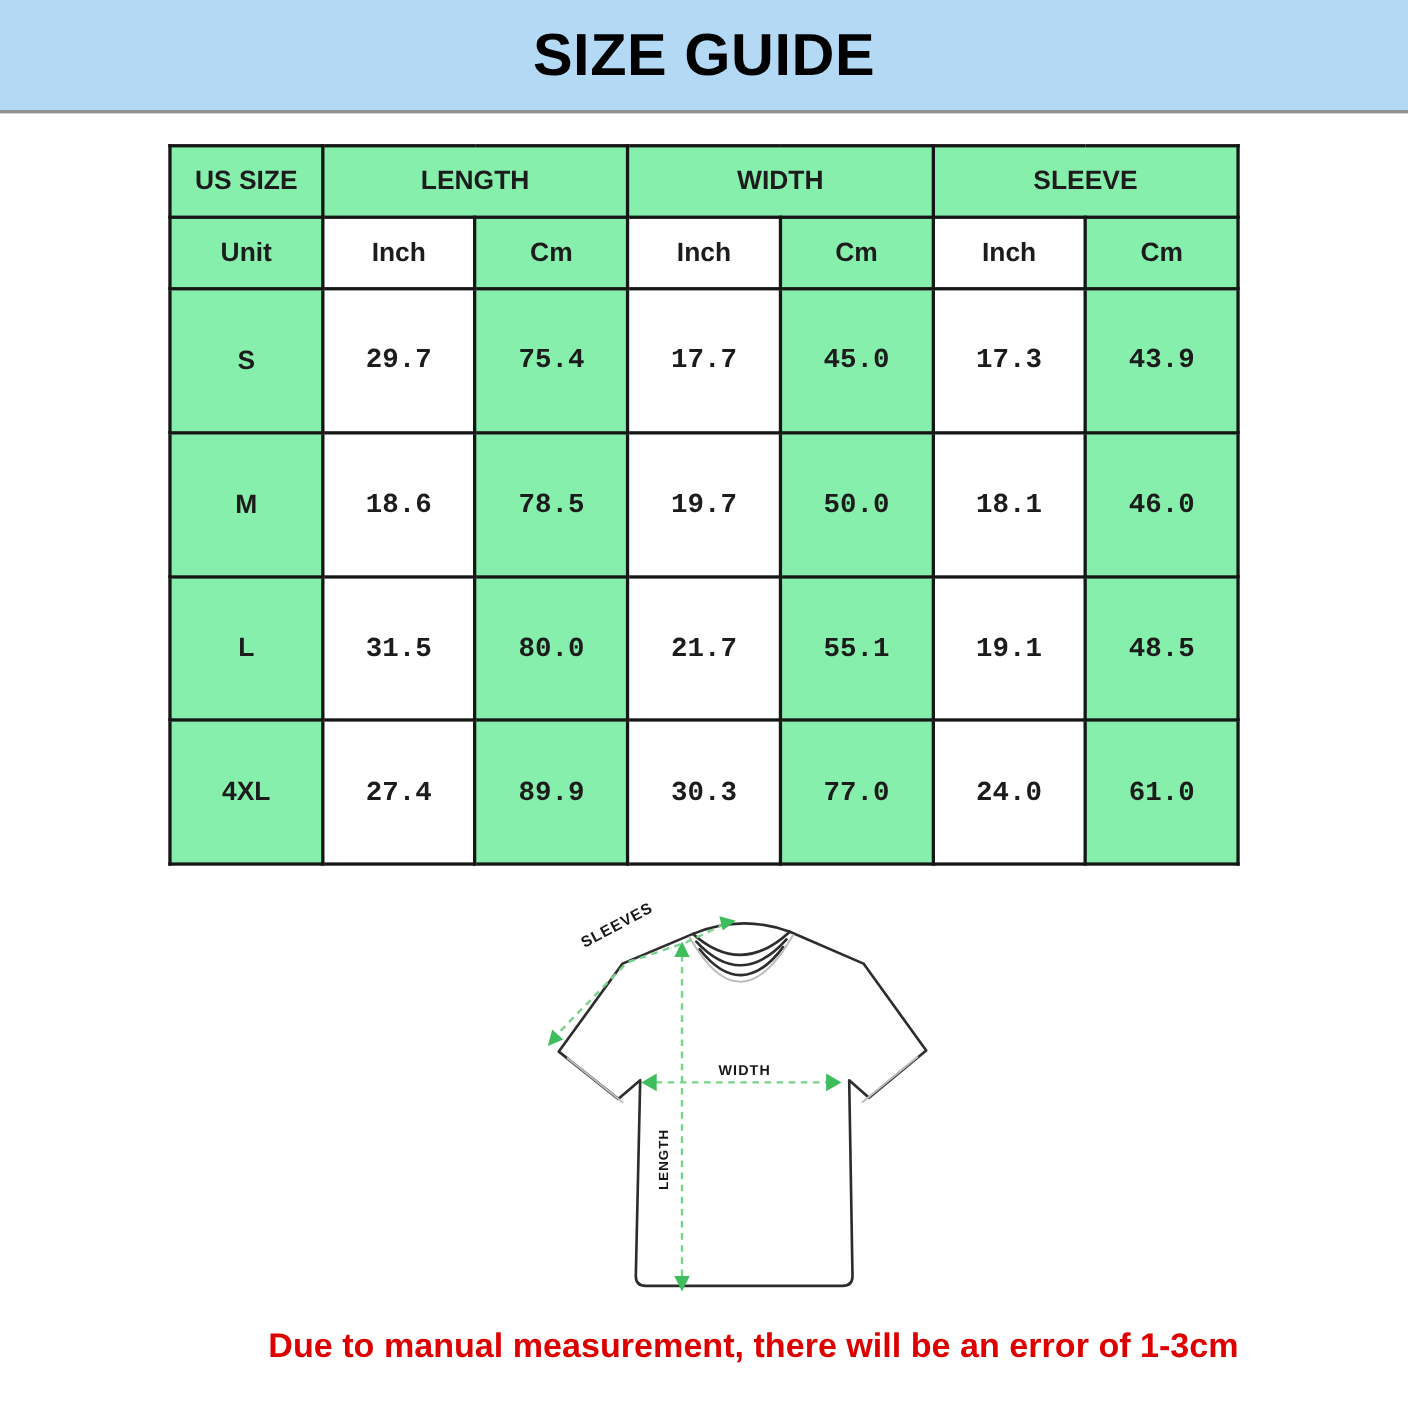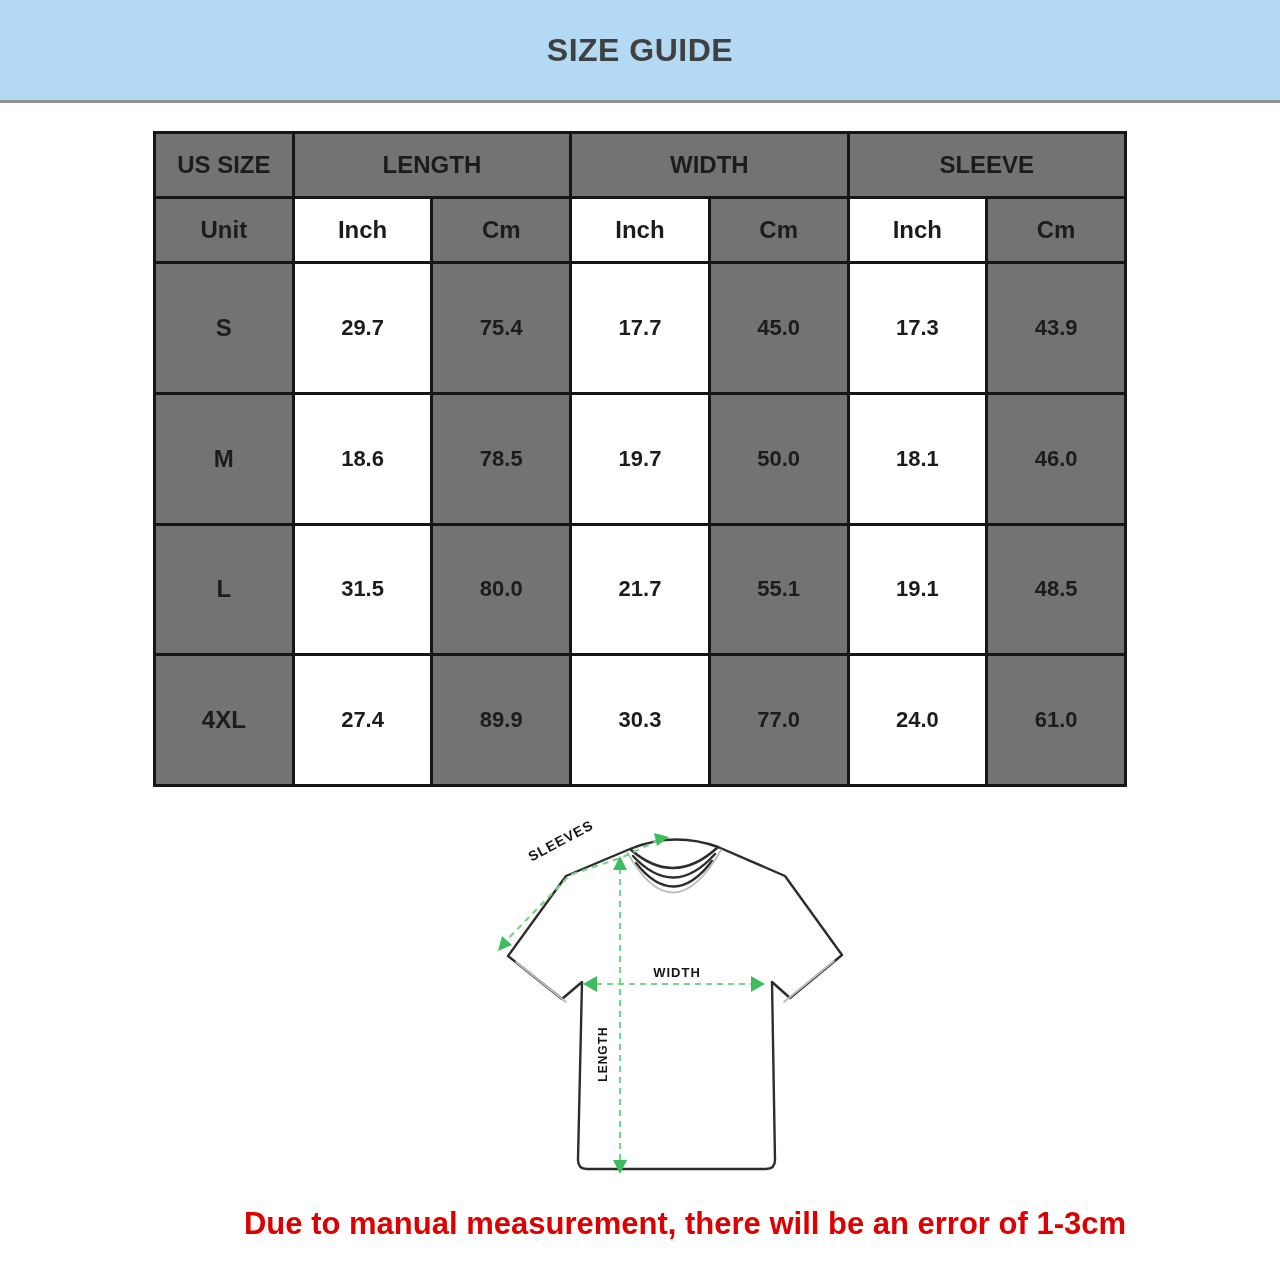--- a/index.html
+++ b/index.html
@@ -7,35 +7,35 @@
     position:relative;width:1280px;height:1280px;background:#ffffff;
     font-family:"Liberation Sans",sans-serif;overflow:hidden;
   }
   
   .banner{
     position:absolute;left:0;top:0;width:1280px;height:100px;
     background:#b4d9f5;border-bottom:3px solid #929292;
     display:flex;align-items:center;justify-content:center;
   }
   .banner h1{
-    margin:0;font-size:32px;font-weight:bold;color:#404040;letter-spacing:0.5px;
+    margin:0;font-size:54px;font-weight:bold;color:#000000;letter-spacing:0.5px;
   }
   
   table.size-table{
     position:absolute;left:153px;top:131px;width:974px;height:656px;
     border-collapse:collapse;table-layout:fixed;text-align:center;
   }
   .size-table th,.size-table td{
     border:3px solid #161616;padding:0;vertical-align:middle;
     font-weight:bold;color:#1c1c1c;background:#ffffff;
   }
   .size-table tr{height:65px;}
   .size-table th{font-size:24px;}
-  .size-table td{font-size:22px;font-weight:bold;}
-  .size-table .g{background:#737373;}
+  .size-table td{font-size:25px;font-weight:bold;font-family:Liberation Mono, monospace;}
+  .size-table .g{background:#86efac;}
   
   svg.shirt{position:absolute;left:450px;top:812px;width:440px;height:395px;}
   
   .note{
     position:absolute;top:1206px;left:685px;transform:translateX(-50%);
     font-size:31px;font-weight:bold;color:#dd0000;white-space:nowrap;
   }
 </style>
 </head>
 <body>

